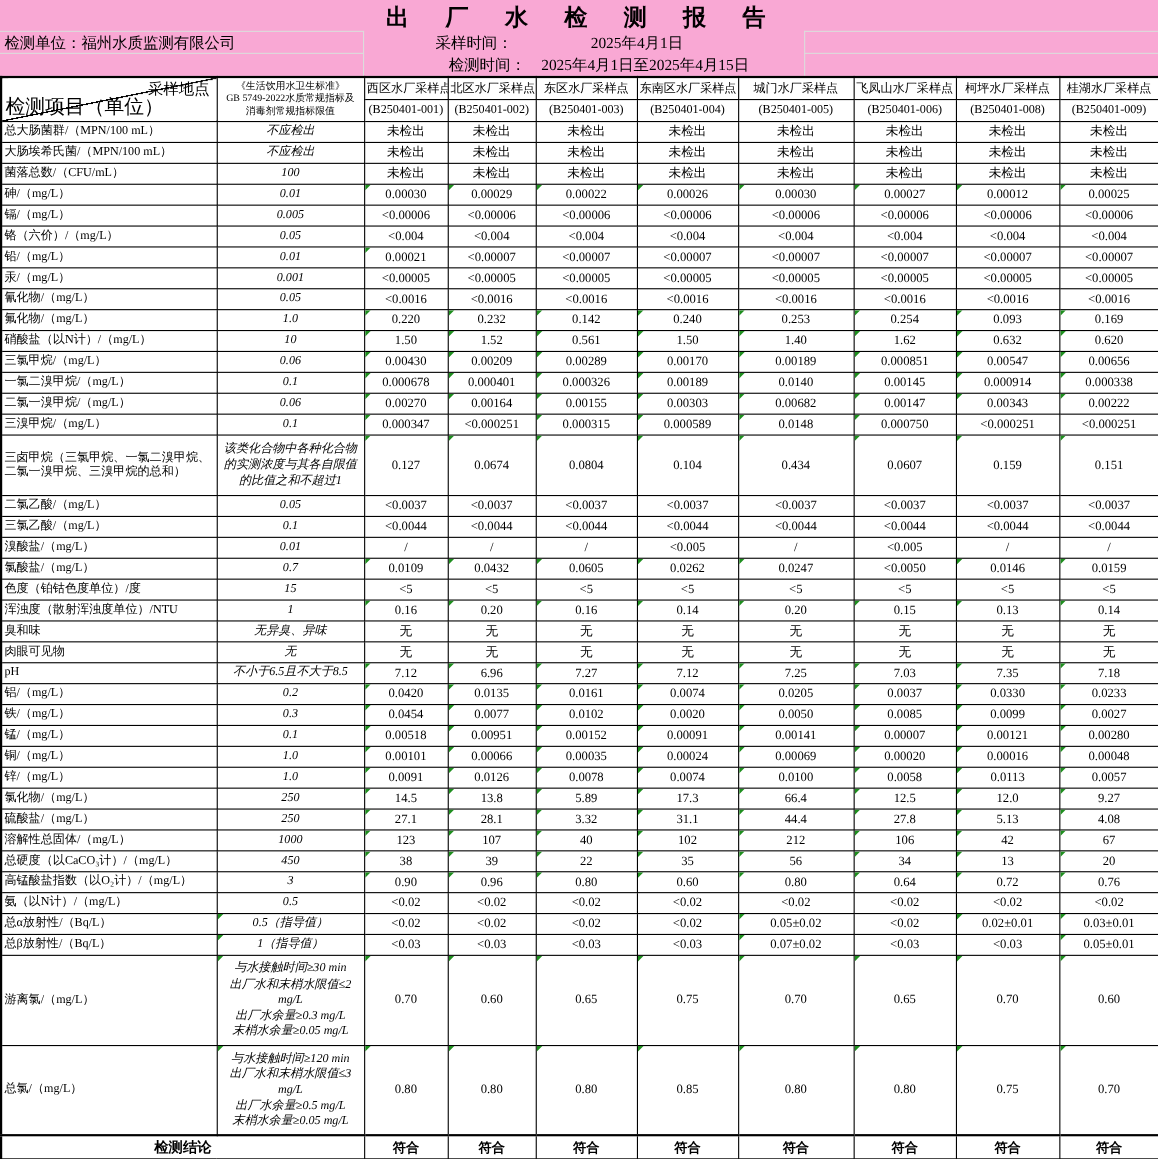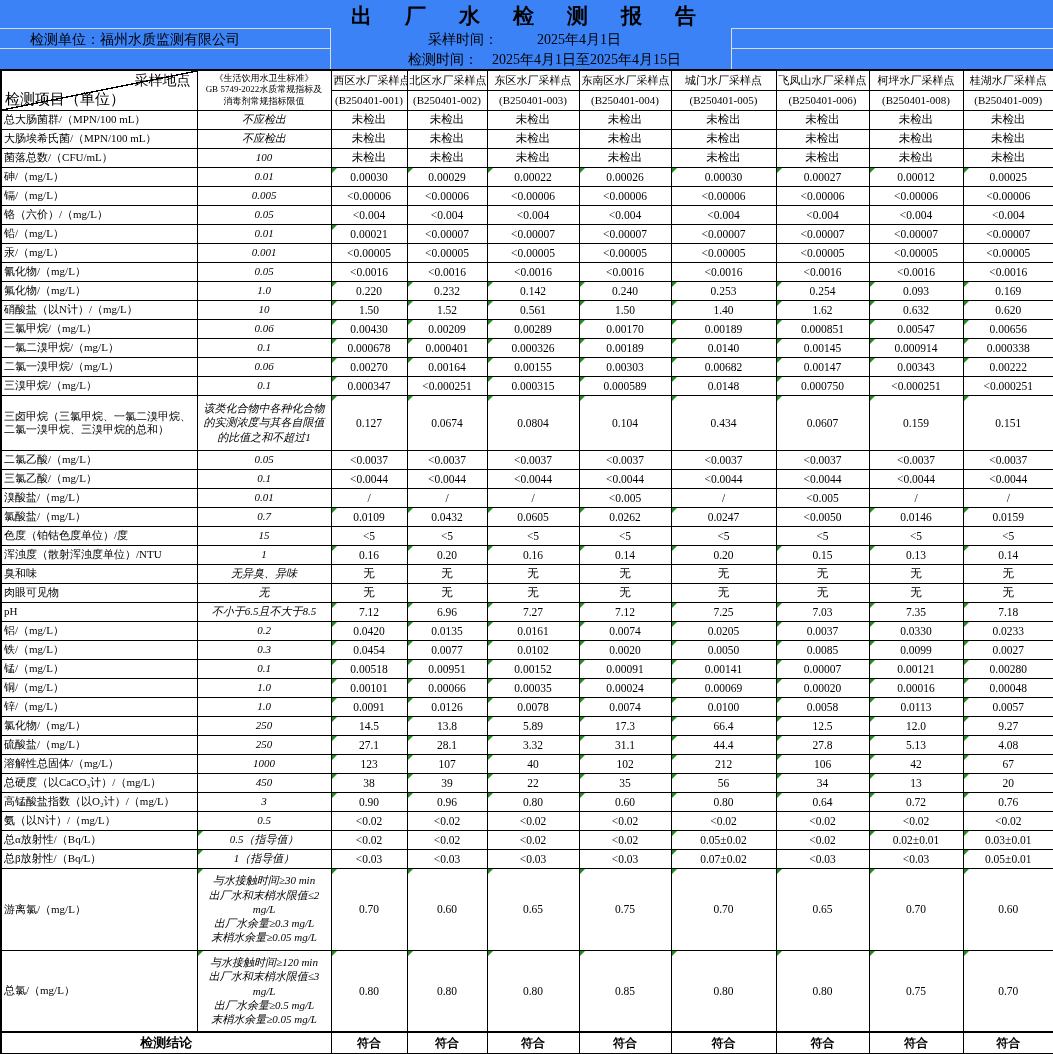--- a/index.html
+++ b/index.html
@@ -1,38 +1,38 @@
 <!DOCTYPE html>
 <html style="--flag: #1f8f1f;"><head>
 <meta charset="utf-8">
 <style>
   html,body{margin:0;padding:0;background:#fff;}
   body{font-family:"Liberation Serif","DejaVu Serif",serif;color:#000;}
-  .page{position:relative;width:1053px;height:1054px;background:#3b82f6;overflow:hidden;}
+  .page{position:relative;width:1053px;height:1054px;background:#f9a8d4;overflow:hidden;}
   .title{position:absolute;top:2px;left:0;width:100%;text-align:center;
          font-size:21px;font-weight:bold;letter-spacing:6px;white-space:pre;}
   .hair{position:absolute;background:#dcdcdc;}
-  .m-unit{position:absolute;left:4px;top:31px;font-size:14px;margin-left:26px;}
-  .m-lab1{position:absolute;left:428px;top:31px;font-size:14px;}
+  .m-unit{position:absolute;left:4px;top:31px;font-size:14px;}
+  .m-lab1{position:absolute;left:396px;top:31px;font-size:14px;}
   .m-val1{position:absolute;left:492px;top:31px;font-size:14px;margin-left:45px;}
   .m-lab2{position:absolute;left:408px;top:51px;font-size:14px;}
   .m-val2{position:absolute;left:492px;top:51px;font-size:14px;}
   table#report{position:absolute;top:69px;left:0;width:1053px;border-collapse:collapse;
                table-layout:fixed;background:#fff;border:2px solid #000;}
   #report th,#report td{border:1px solid #000;padding:0 2px;overflow:hidden;}
   #report thead tr{height:20px;}
   #report tbody tr{height:19px;}
   #report tbody tr.mid{height:55px;}
   #report tbody tr.xtall{height:82px;}
   #report tr.concl{height:22px;margin-top:24px;}
   #report tr.concl td{border-top:2px solid #000;}
   .corner{position:relative;font-weight:normal;
     background:linear-gradient(to bottom right,transparent calc(50% - 0.7px),#000 calc(50% - 0.7px),#000 calc(50% + 0.7px),transparent calc(50% + 0.7px));}
   .corner .c-top{position:absolute;top:1px;right:6px;font-size:14px;}
-  .corner .c-bot{position:absolute;bottom:1px;left:3px;font-size:15px;font-family:Liberation Serif, serif;}
+  .corner .c-bot{position:absolute;bottom:1px;left:3px;font-size:18px;font-family:Liberation Serif, serif;}
   .standard{font-size:9px;font-weight:normal;text-align:center;white-space:pre-line;line-height:1.3;}
   .st{font-size:11px;font-weight:normal;text-align:center;white-space:nowrap;}
   .item{text-align:left;font-size:11px;line-height:1.15;margin-top:11px;}
   .limit{text-align:center;font-size:11px;white-space:pre-line;line-height:1.3;font-style:italic;}
   .val{text-align:center;font-size:11.5px;}
   .clabel{text-align:center;font-weight:bold;font-size:13px;}
   .cval{text-align:center;font-weight:bold;font-size:12px;}
   td.flag{position:relative;}
   td.flag::before{content:"";position:absolute;top:0;left:0;width:0;height:0;
     border-style:solid;border-width:5px 5px 0 0;

